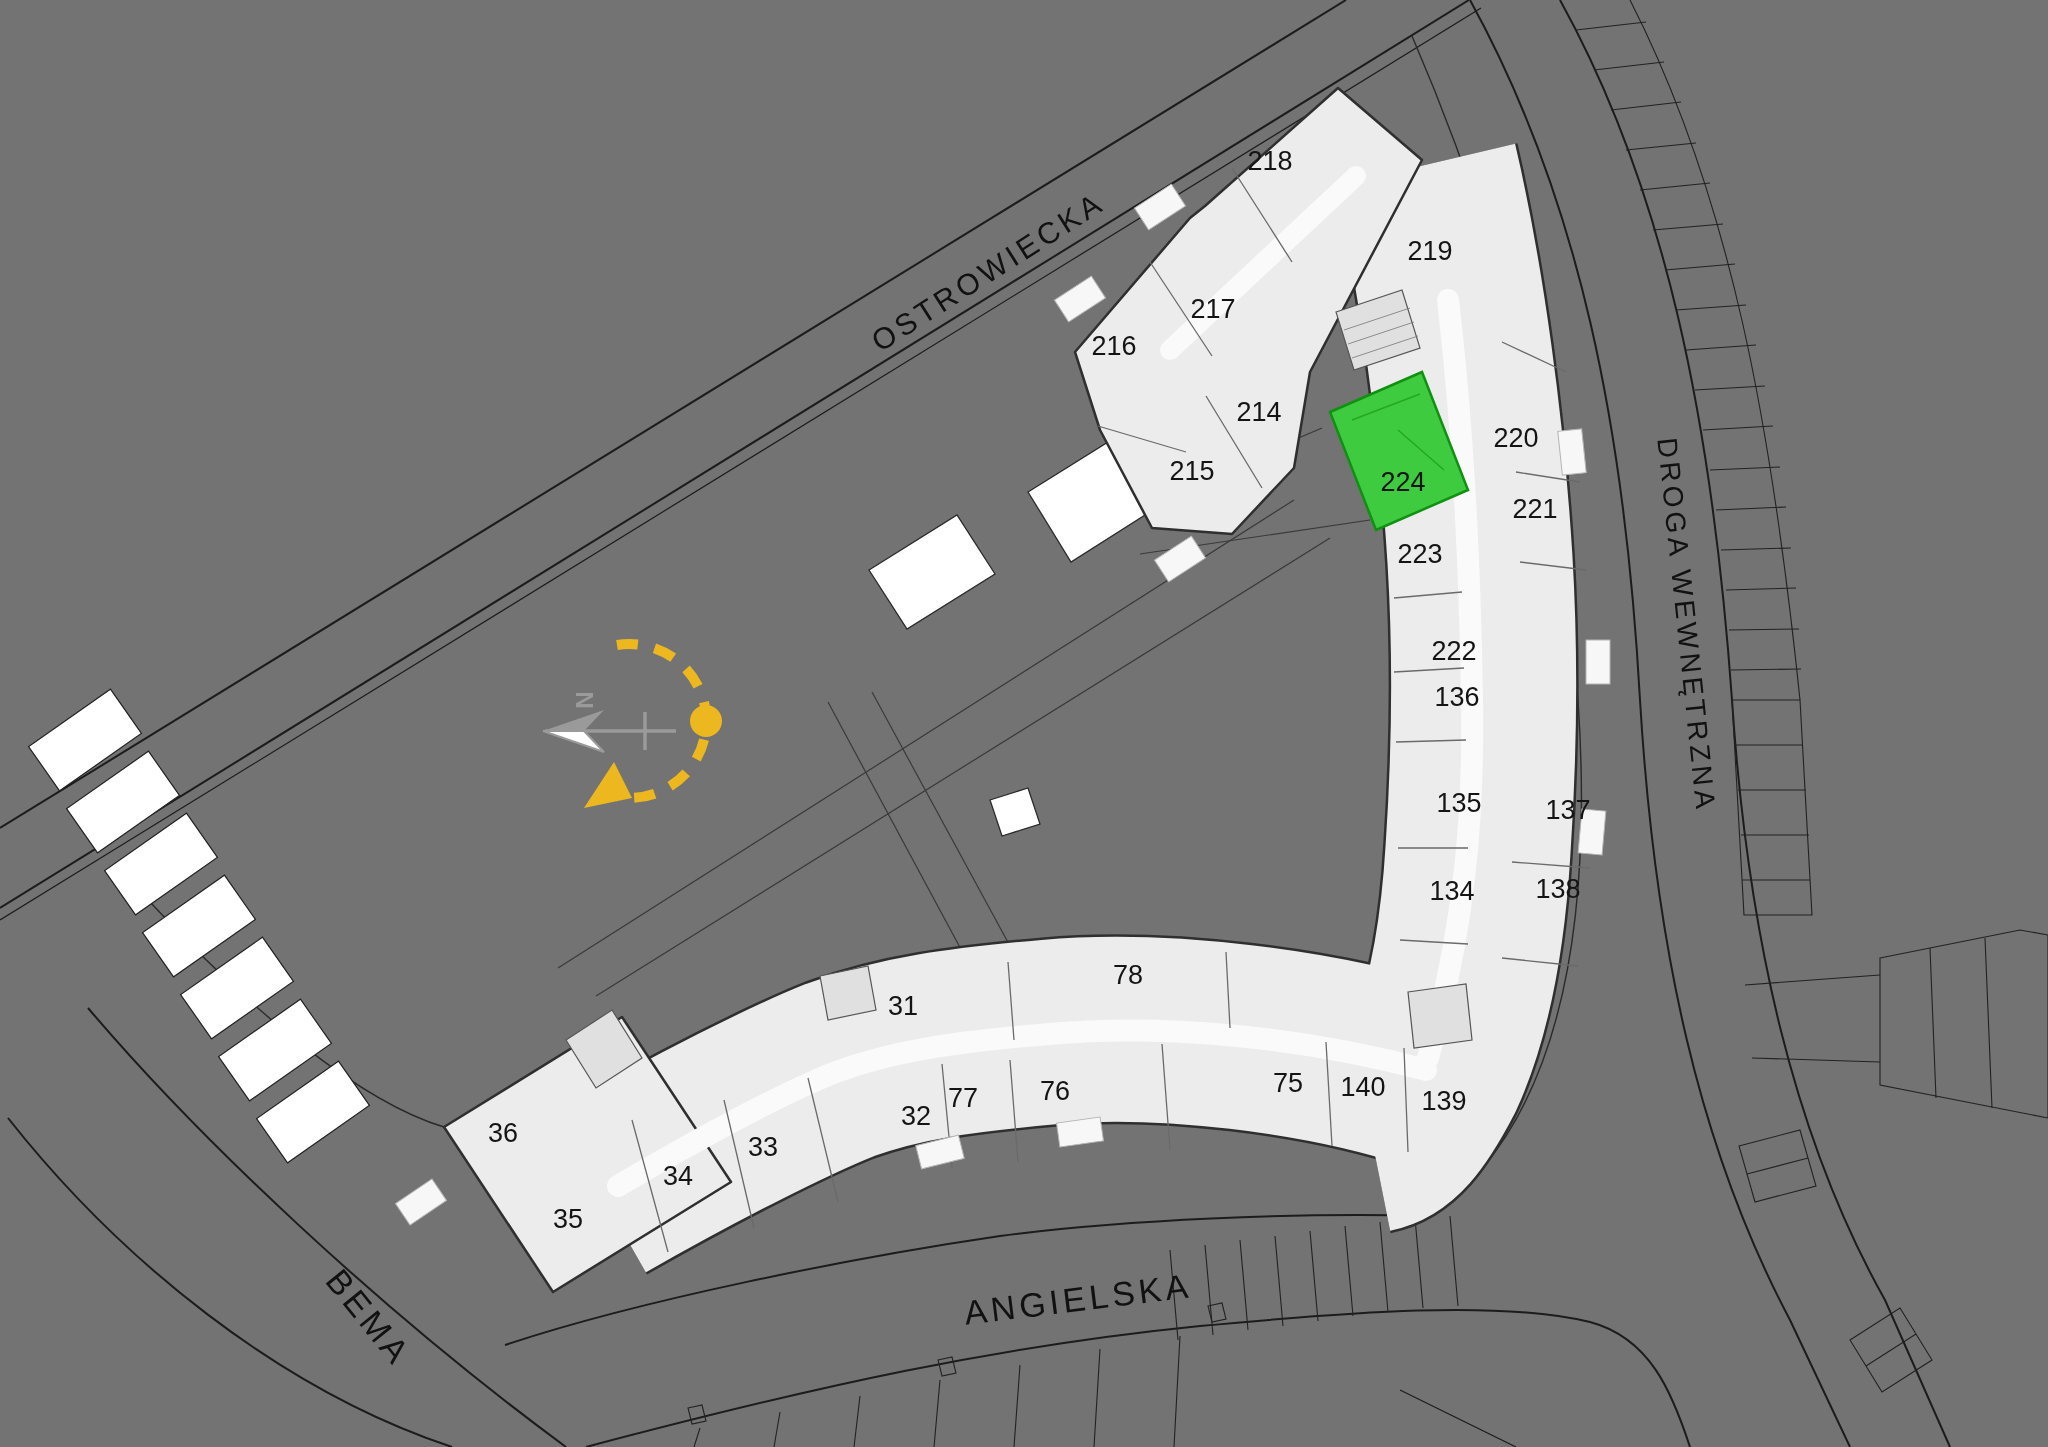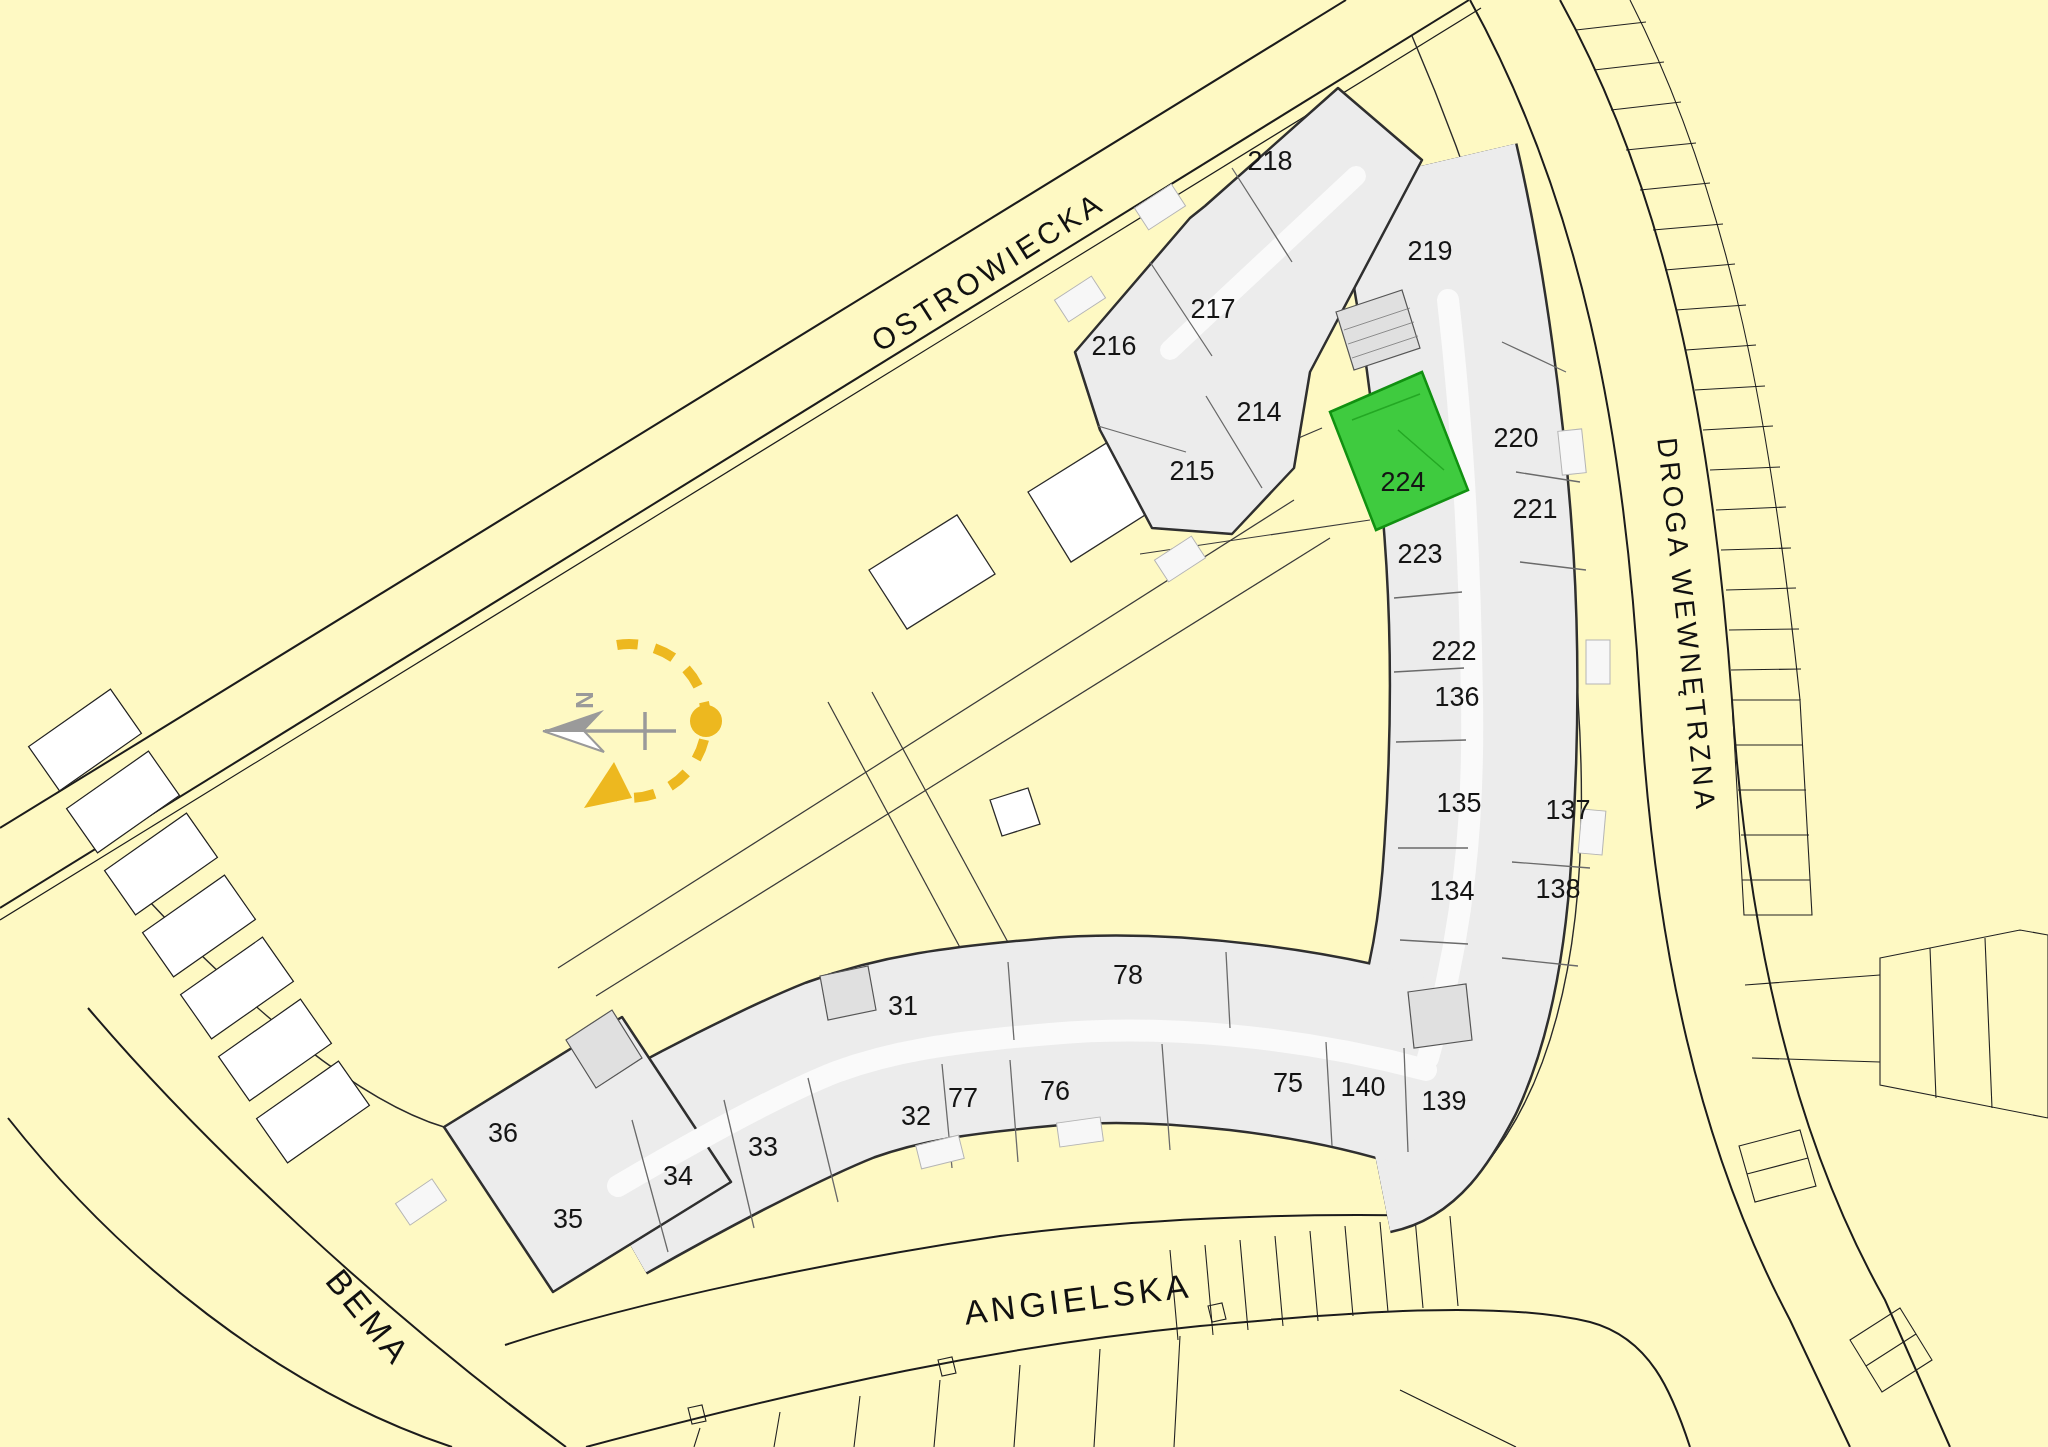--- a/index.html
+++ b/index.html
@@ -1,16 +1,16 @@
 <!DOCTYPE html>
 <html><head>
 <meta charset="utf-8">
 <style>
   html,body{margin:0;padding:0;background:#ffffff;}
-  .stage{position:relative;width:2048px;height:1447px;background:#fef9c3;overflow:hidden;
+  .stage{position:relative;width:2048px;height:1447px;background:#737373;overflow:hidden;
          font-family:"Liberation Sans",sans-serif;}
   svg{position:absolute;left:0;top:0;}
   .road{stroke:#1c1c1c;stroke-width:2;fill:none;}
   .road-thin{stroke:#1c1c1c;stroke-width:1.2;fill:none;}
   .boundary{stroke:#2a2a2a;stroke-width:1.4;fill:none;}
   .walk{stroke:#3a3a3a;stroke-width:1.2;fill:none;}
   .park{stroke:#222;stroke-width:1.2;fill:#ffffff;}
   .parkline{stroke:#222;stroke-width:1.1;fill:none;}
   .band-dark{fill:none;stroke:#2f2f2f;stroke-linejoin:round;stroke-linecap:butt;}
   .band-fill{fill:none;stroke:#ececec;stroke-linejoin:round;stroke-linecap:butt;}

